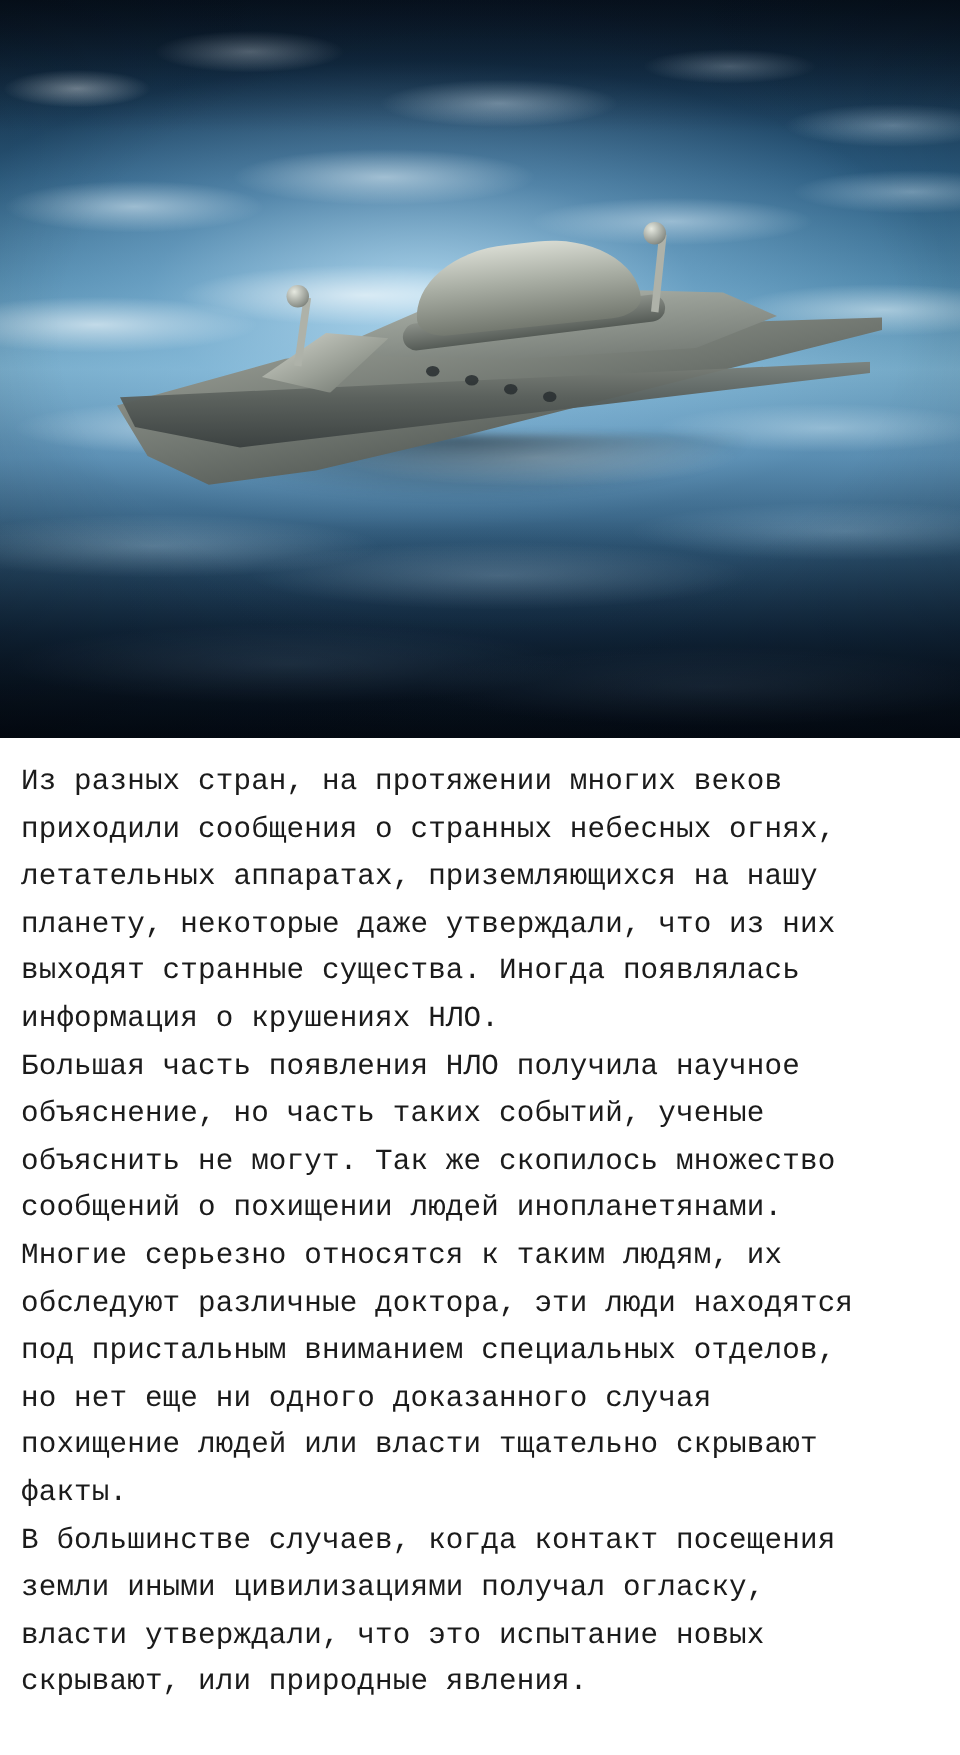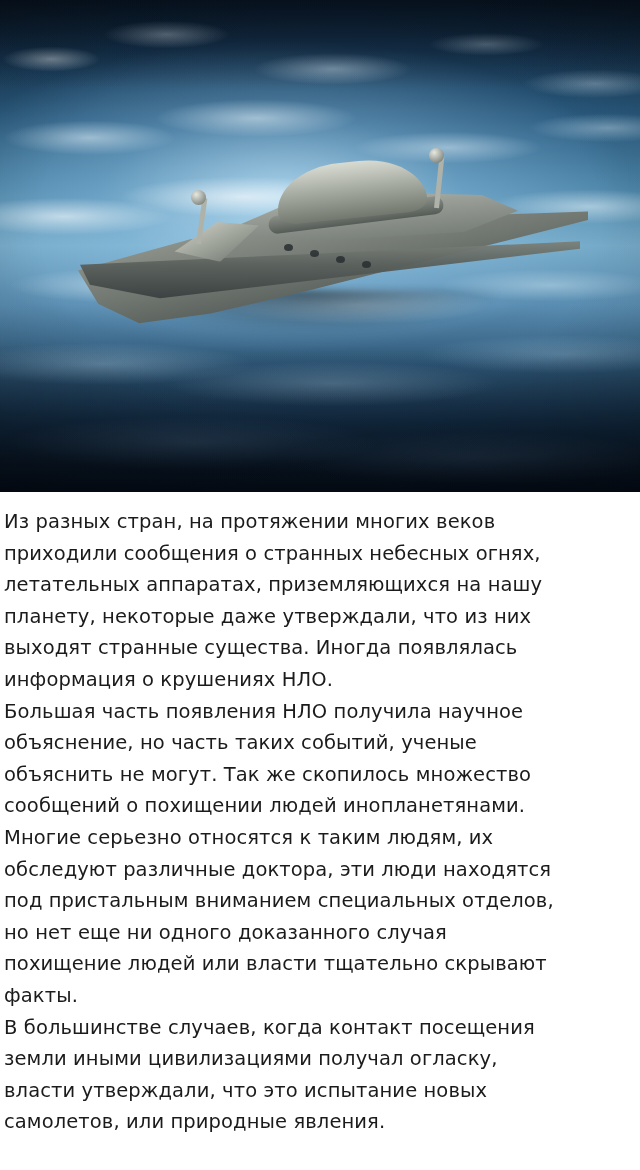--- a/index.html
+++ b/index.html
@@ -179,22 +179,23 @@
     border-radius: 50%;
     background: rgba(40,46,48,0.85);
   }
 
   
   .text-block {
     position: relative;
     box-sizing: border-box;
     width: 640px;
     height: 678px;
-    padding: 14px 14px 0 4px;
+    padding: 14px 14px 0 14px;
     background: #ffffff;
+    font-family: Liberation Mono, monospace;
   }
   .para {
     margin: 0;
     color: #1b1b1b;
     font-size: 19.5px;
     line-height: 31.6px;
     letter-spacing: 0.1px;
     white-space: pre-line;
     text-align: left;
   }
@@ -247,16 +248,16 @@
  сообщений о похищении людей инопланетянами.
  Многие серьезно относятся к таким людям, их
  обследуют различные доктора, эти люди находятся
  под пристальным вниманием специальных отделов,
  но нет еще ни одного доказанного случая
  похищение людей или власти тщательно скрывают
  факты.</p>
     <p class="para">В большинстве случаев, когда контакт посещения
  земли иными цивилизациями получал огласку,
  власти утверждали, что это испытание новых
- самолетов, или природные явления.</p>
+ скрывают, или природные явления.</p>
   </div>
 
 </div>
 
 </body></html>

